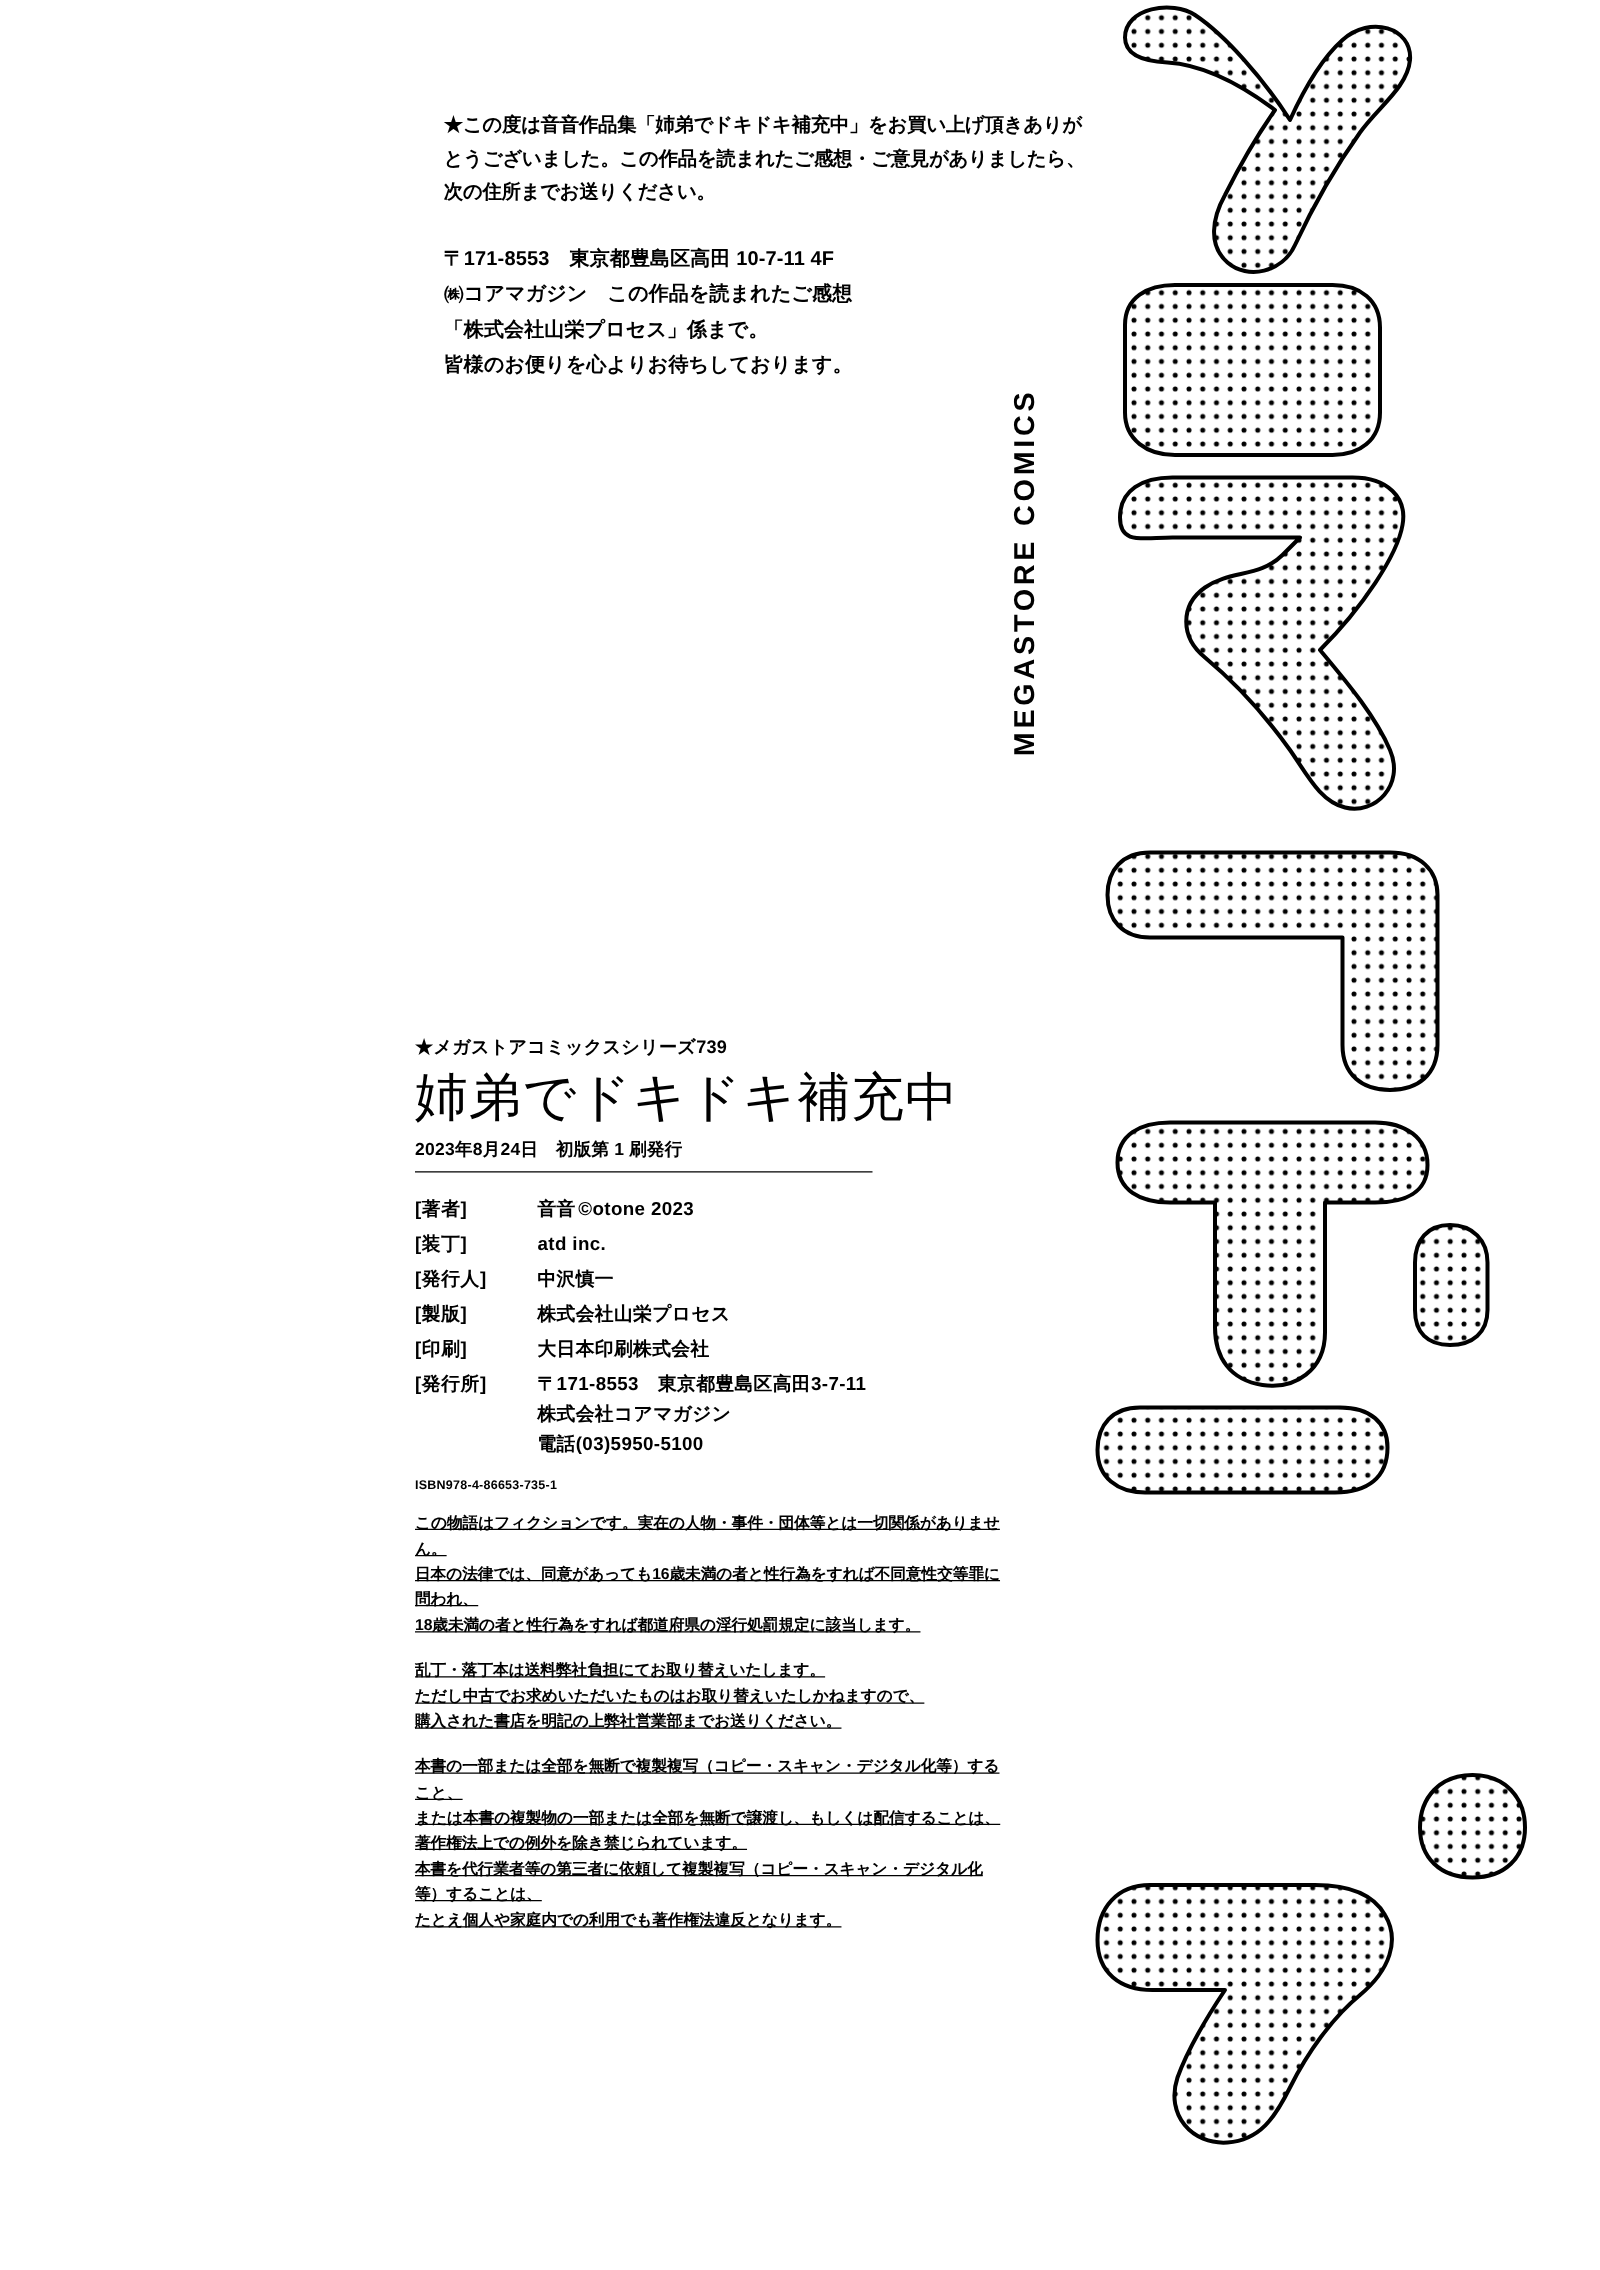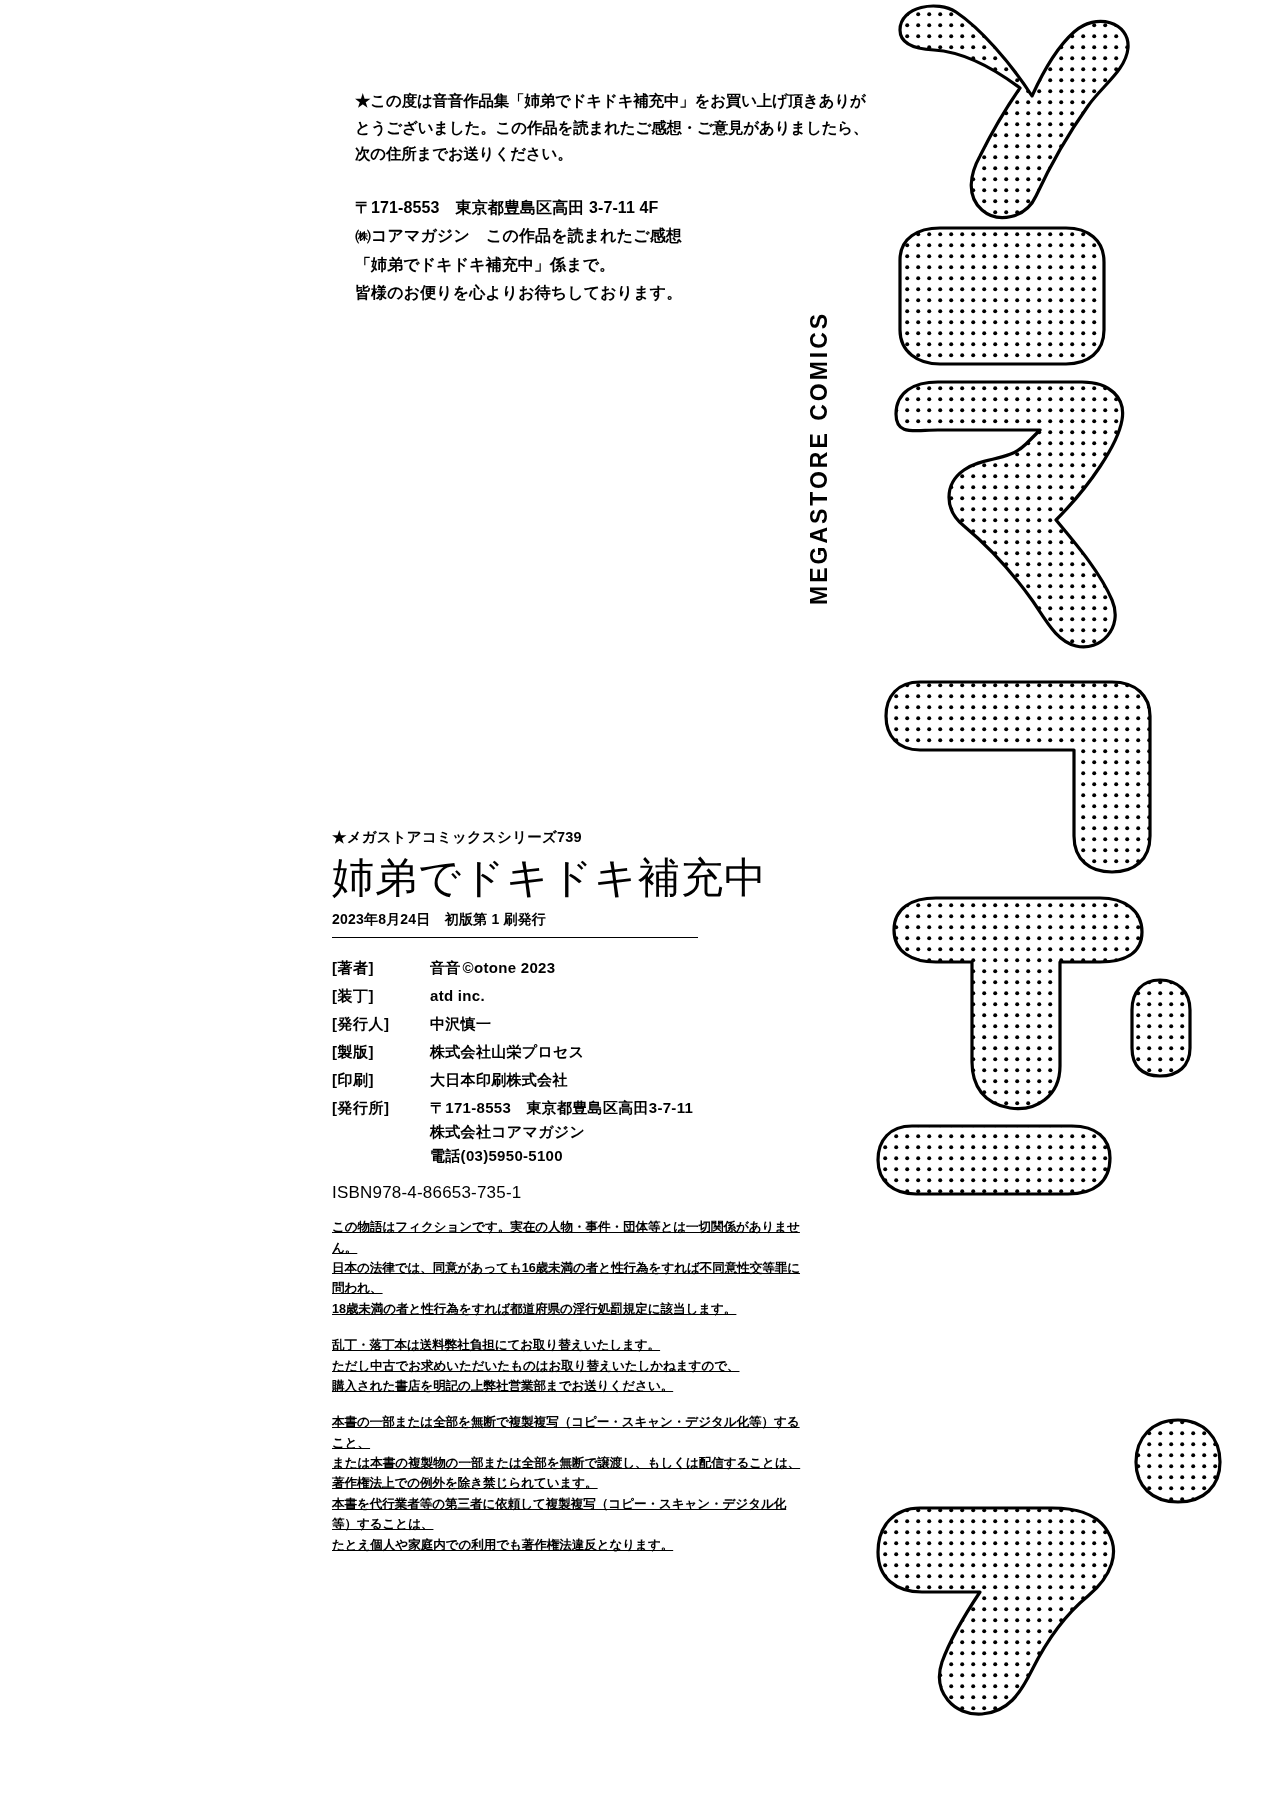--- a/index.html
+++ b/index.html
@@ -111,22 +111,22 @@
   }
   .credit-value .copy {
     margin-left: 2px;
     font-weight: 600;
   }
   .credit-value .vline { display: block; margin-bottom: 9px; }
   .credit-value .vline:last-child { margin-bottom: 0; }
 
   .isbn {
     margin-top: 20px;
-    font-size: 17px;
-    font-weight: 400;
+    font-size: 10px;
+    font-weight: 700;
     letter-spacing: 0.2px;
   }
 
   .legal {
     margin-top: 14px;
     font-size: 12.6px;
     line-height: 1.62;
     font-weight: 600;
     letter-spacing: -0.1px;
   }
@@ -143,23 +143,23 @@
     pointer-events: none;
   }
   .deco svg { display: block; }
 </style>
 </head>
 <body>
 
 <div class="top-block">
   <div class="top-intro">★この度は音音作品集「姉弟でドキドキ補充中」をお買い上げ頂きありがとうございました。この作品を読まれたご感想・ご意見がありましたら、次の住所までお送りください。</div>
   <div class="top-address">
-    <div>〒171-8553　東京都豊島区高田 3-7-11 4F</div>
+    <div>〒171-8553　東京都豊島区高田 10-7-11 4F</div>
     <div>㈱コアマガジン　この作品を読まれたご感想</div>
-    <div>「姉弟でドキドキ補充中」係まで。</div>
+    <div>「株式会社山栄プロセス」係まで。</div>
     <div>皆様のお便りを心よりお待ちしております。</div>
   </div>
 </div>
 
 <div class="vertical-brand">MEGASTORE COMICS</div>
 
 <div class="colophon">
   <div class="series-line">★メガストアコミックスシリーズ739</div>
   <div class="book-title">姉弟でドキドキ補充中</div>
   <div class="pub-date">2023年8月24日　初版第 1 刷発行</div>

